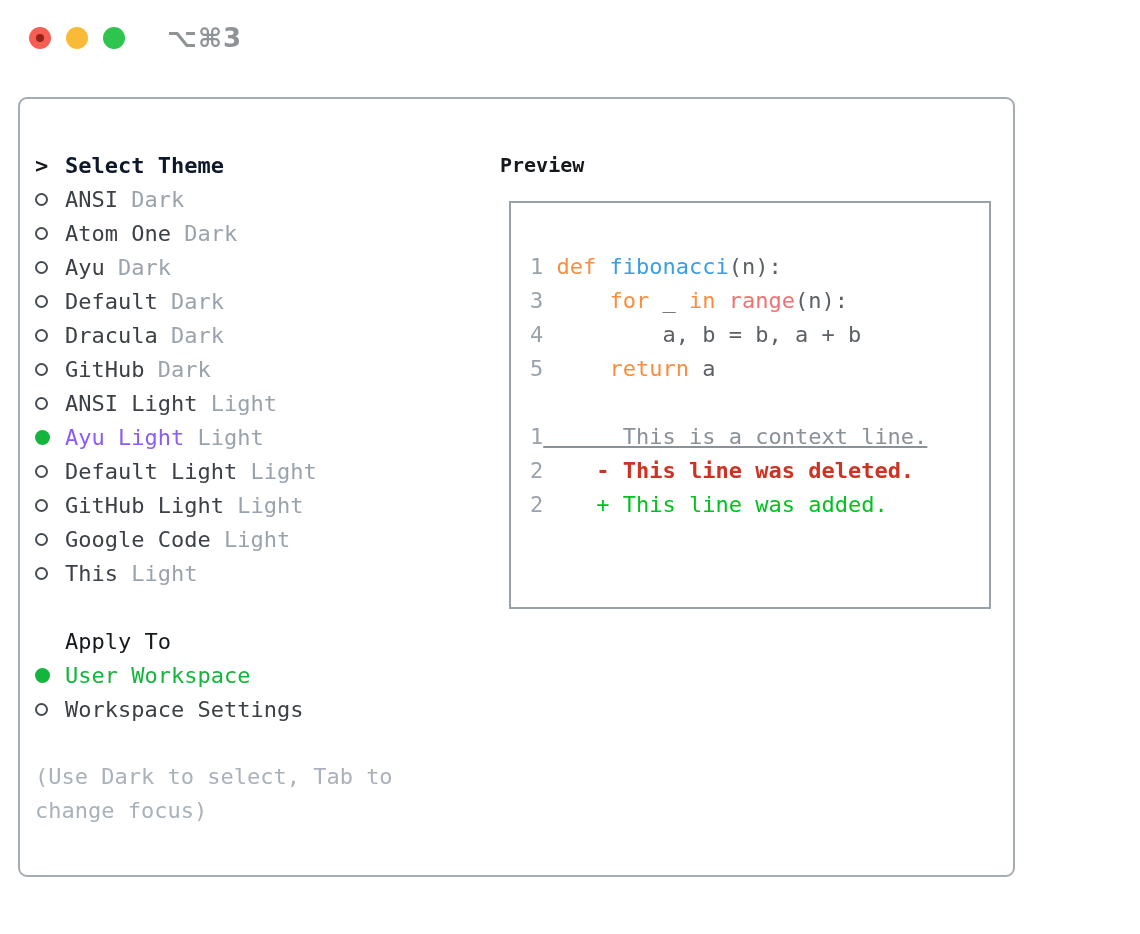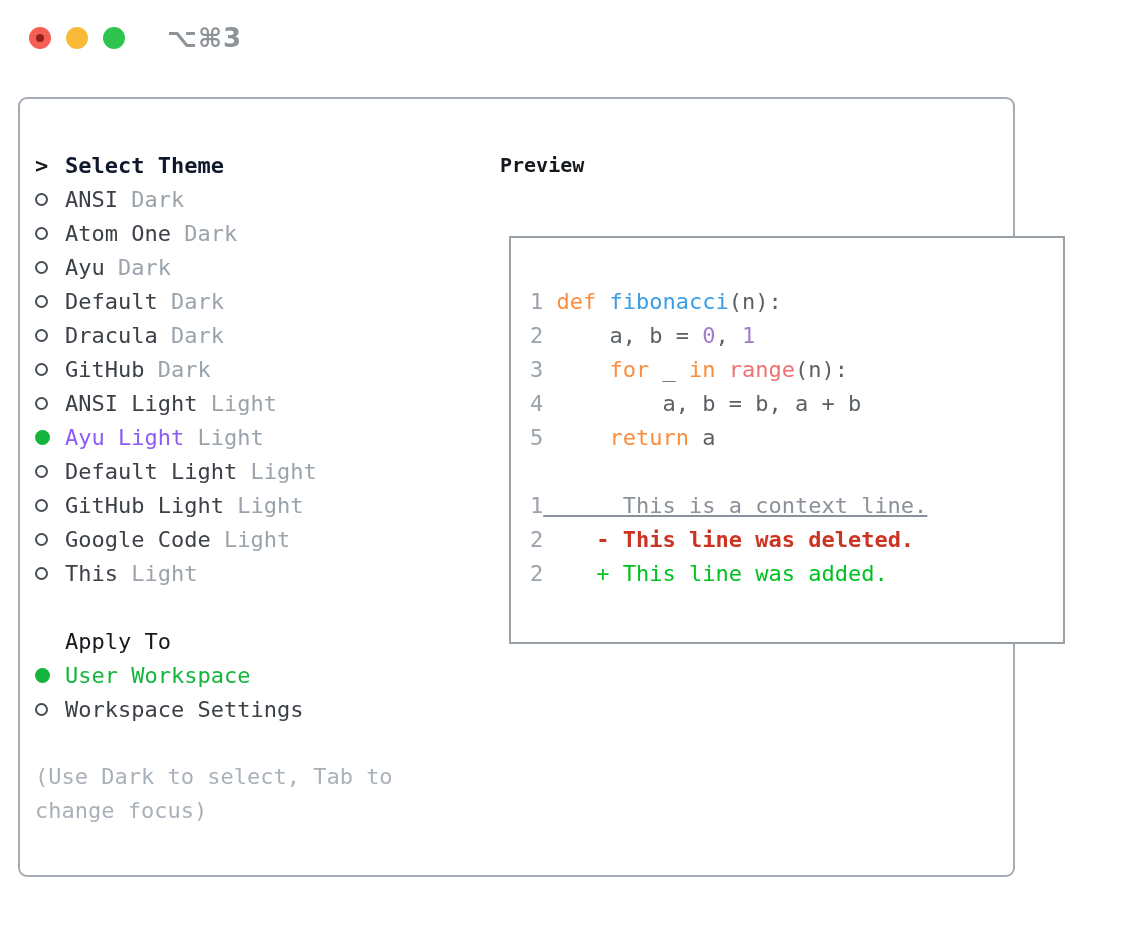--- a/index.html
+++ b/index.html
@@ -54,22 +54,22 @@
   }
   .mt-gap { margin-top:34px; }
 
   
   .preview-header {
     position:absolute; left:480px; top:49px; height:34px;
     display:flex; align-items:center;
     font-size:20px; font-weight:bold; color:#15181c;
   }
   .preview-box {
-    position:absolute; left:489px; top:102px; width:556px; height:408px;
-    border:2px solid #9aa1a8; background:#fff;margin-top:35px;
+    position:absolute; left:489px; top:102px; width:482px; height:408px;
+    border:2px solid #9aa1a8; background:#fff;
   }
   .code { position:absolute; left:19px; top:47px; font-size:22px; }
   .code-line { height:34px; line-height:34px; white-space:pre; }
 </style>
 </head>
 <body>
 
 <div class="window">
 
   <div class="traffic t-close" style="background: rgb(245, 95, 83);">
@@ -115,21 +115,20 @@
       </div>
 
       <div class="hint">(Use Dark to select, Tab to change focus)</div>
     </div>
 
     <div class="preview-header">Preview</div>
 
     <div class="preview-box">
       <div class="code">
           <div class="code-line"><span style="color: rgb(154, 162, 171);">1 </span><span style="color: rgb(250, 141, 62);">def</span><span style="color: rgb(92, 97, 102);"> </span><span style="color: rgb(57, 158, 230);">fibonacci</span><span style="color: rgb(92, 97, 102);">(n):</span></div>
-          <div class="code-line"><span style="color: rgb(154, 162, 171);">2 </span><span style="color: rgb(92, 97, 102);">    a, b = </span><span style="color: rgb(163, 122, 204);">0</span><span style="color: rgb(92, 97, 102);">, </span><span style="color: rgb(163, 122, 204);">1</span></div>
           <div class="code-line"><span style="color: rgb(154, 162, 171);">3 </span><span style="color: rgb(92, 97, 102);">    </span><span style="color: rgb(250, 141, 62);">for</span><span style="color: rgb(92, 97, 102);"> _ </span><span style="color: rgb(250, 141, 62);">in</span><span style="color: rgb(92, 97, 102);"> </span><span style="color: rgb(240, 113, 113);">range</span><span style="color: rgb(92, 97, 102);">(n):</span></div>
           <div class="code-line"><span style="color: rgb(154, 162, 171);">4 </span><span style="color: rgb(92, 97, 102);">        a, b = b, a + b</span></div>
           <div class="code-line"><span style="color: rgb(154, 162, 171);">5 </span><span style="color: rgb(92, 97, 102);">    </span><span style="color: rgb(250, 141, 62);">return</span><span style="color: rgb(92, 97, 102);"> a</span></div>
           <div class="code-line">&nbsp;</div>
           <div class="code-line"><span style="color: rgb(154, 162, 171);">1</span><span style="color: rgb(138, 145, 153); text-decoration: underline;">      This is a context line.</span></div>
           <div class="code-line"><span style="color: rgb(154, 162, 171);">2</span><span style="color: rgb(92, 97, 102);">    </span><span style="color: rgb(204, 51, 34); font-weight: bold;">- This line was deleted.</span></div>
           <div class="code-line"><span style="color: rgb(154, 162, 171);">2</span><span style="color: rgb(92, 97, 102);">    </span><span style="color: rgb(0, 194, 31);">+ This line was added.</span></div>
         </div>
     </div>
 

